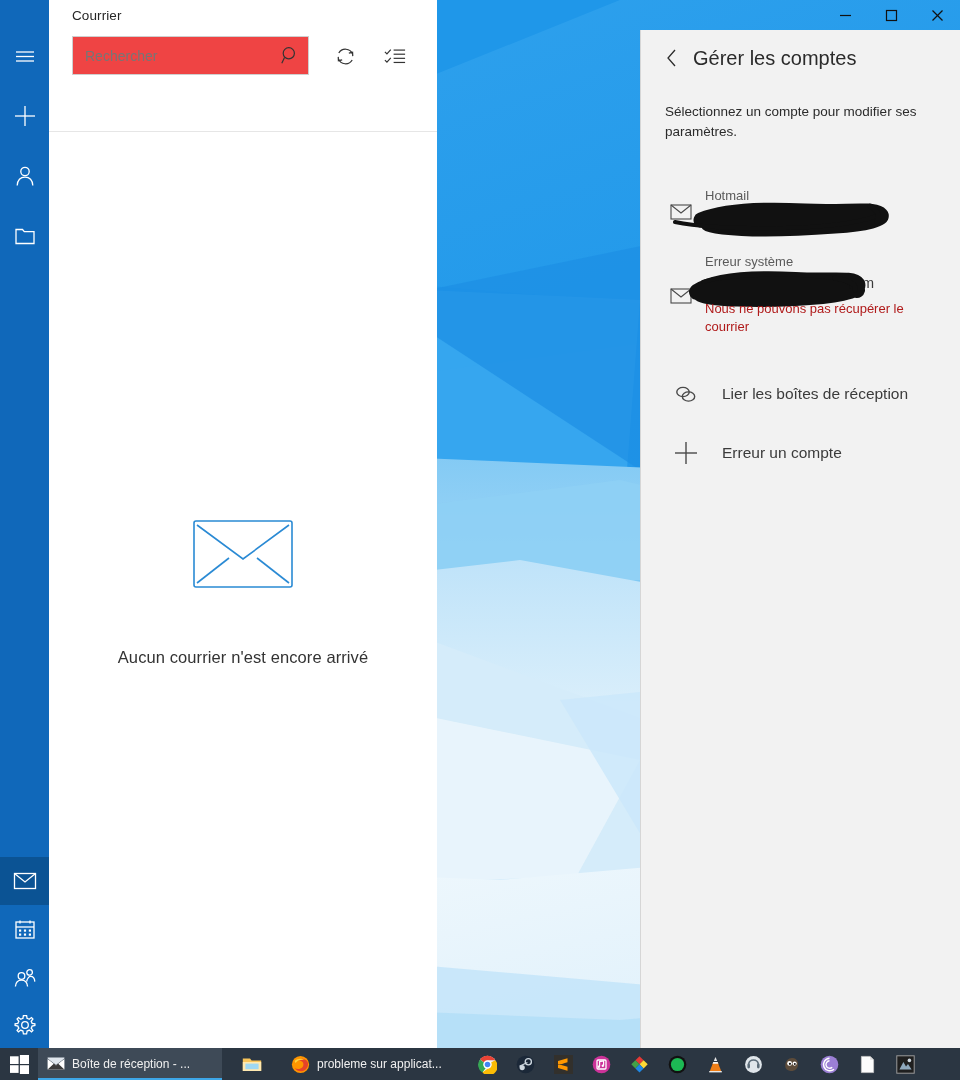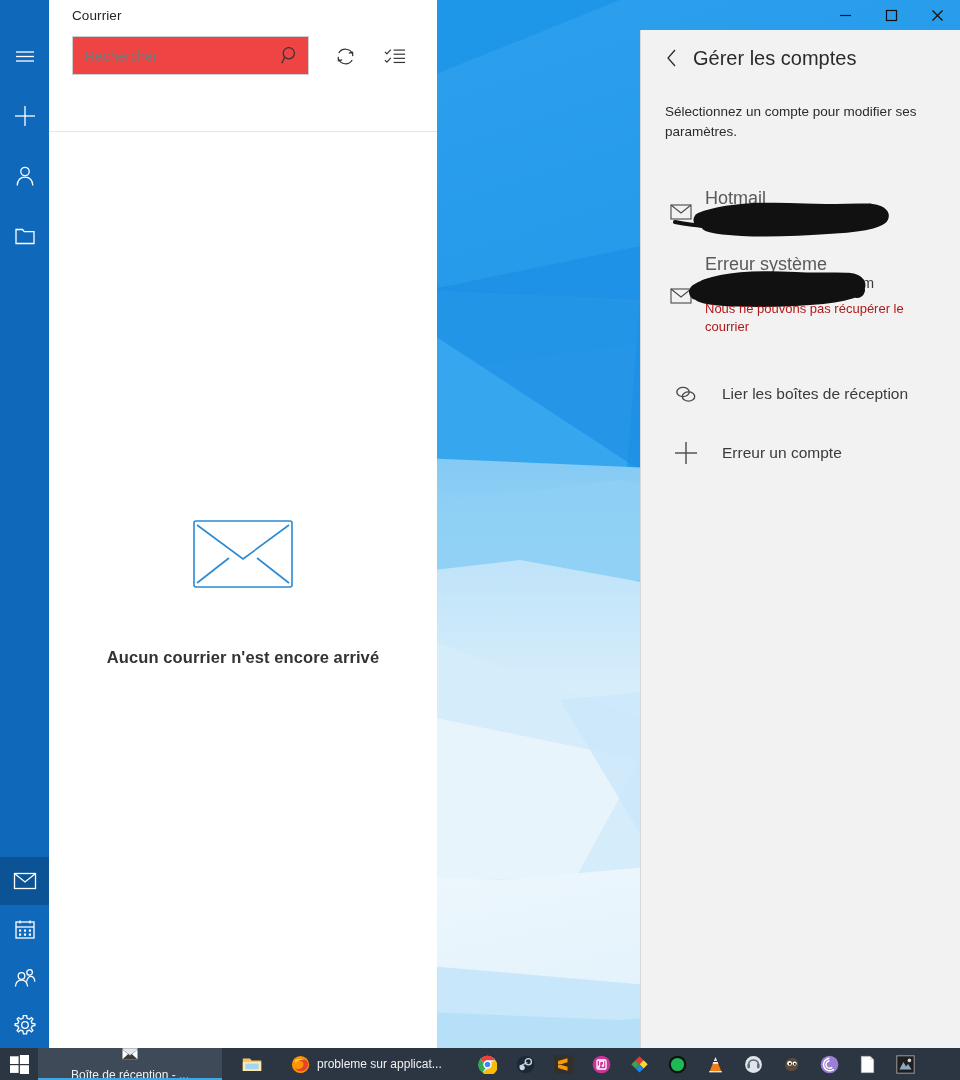--- a/index.html
+++ b/index.html
@@ -143,21 +143,20 @@
   }
   .list-sep {
     position:absolute; left:0; top:131px; width:388px; height:1px;
     background:#e6e6e6;
   }
   .empty-state {
     position: absolute;
     left: 0; top: 520px;
     width: 388px;
     text-align: center;
-    font-weight: bold;
   }
   .empty-env {
     width: 100px; height: 68px;
     margin: 0 auto;
   }
   .empty-text {
     margin-top: 60px;
     font-size: 16.5px;
     color: #333333;
     letter-spacing: .1px;
@@ -206,21 +205,21 @@
   }
   .acct-icon {
     position: absolute;
     left: 28px;
     width: 24px; height: 24px;
     display:flex; align-items:center; justify-content:center;
   }
   .acct-name {
     position: absolute;
     left: 64px; top: 0;
-    font-size: 18px;
+    font-size: 13px;
     color: #5a5a5a;
   }
   .acct-mail {
     position: absolute;
     left: 64px; top: 21px;
     font-size: 14.5px;
     color: #3b3b3b;
     white-space: nowrap;
   }
   .acct-err {
@@ -549,21 +548,21 @@
   <div id="taskbar">
     <div class="start-btn">
       <svg width="19" height="19" viewBox="0 0 19 19">
         <rect x="0" y="1.3" width="8.6" height="7.7" fill="#fff"></rect>
         <rect x="9.9" y="0" width="9.1" height="9" fill="#fff"></rect>
         <rect x="0" y="10.2" width="8.6" height="7.7" fill="#fff"></rect>
         <rect x="9.9" y="10.2" width="9.1" height="8.8" fill="#fff"></rect>
       </svg>
     </div>
 
-    <div class="task-item active" style="width:166px;flex-direction:column;">
+    <div class="task-item active" style="width:166px;">
       <svg width="18" height="14" viewBox="0 0 18 14">
         <path d="M0.6 2 L9 8.4 L17.4 2 L17.4 12.6 L0.6 12.6 Z" fill="#fff"></path>
         <path d="M0.6 1.6 L9 8 L17.4 1.6 L17.4 0.4 L0.6 0.4 Z" fill="#dfe6ed"></path>
         <path d="M0.6 12.6 L7 6.6 L9 8.4 L11 6.6 L17.4 12.6 Z" fill="#3b3b3b"></path>
       </svg>
       <span class="task-label">Boîte de réception - ...</span>
     </div>
 
     <div class="task-item" style="width:42px; justify-content:center;">
       <svg width="20" height="17" viewBox="0 0 20 17">

